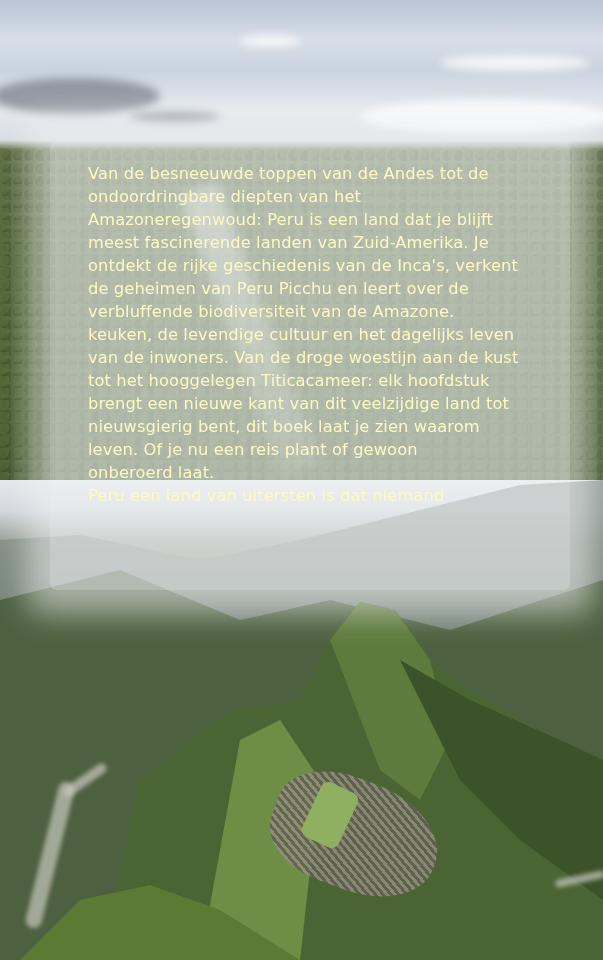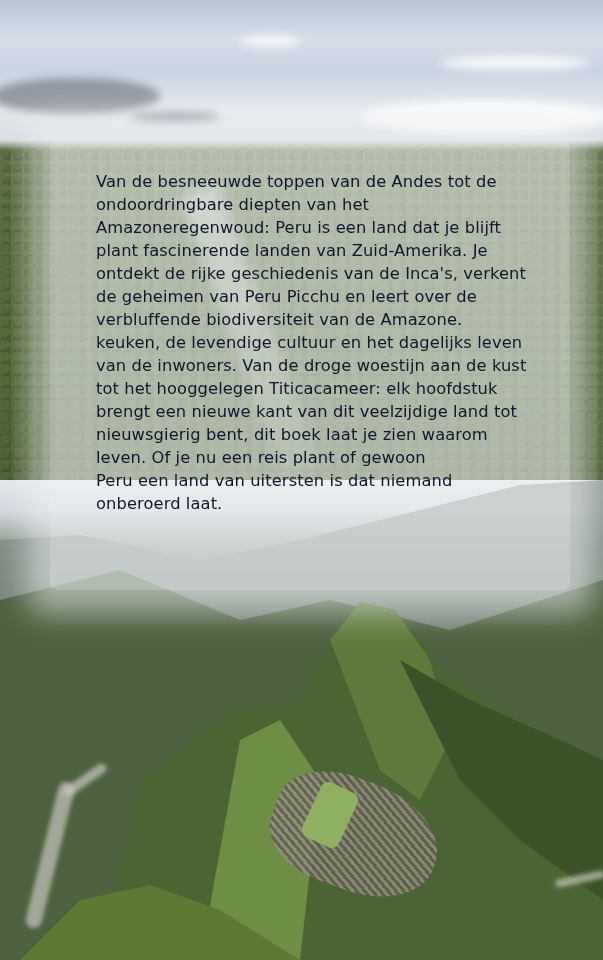--- a/index.html
+++ b/index.html
@@ -34,23 +34,23 @@
       #8a8a76;
     border-radius: 40% 50% 45% 40%; transform: rotate(20deg); opacity: 0.85; }
   #photo-bottom .lawn { position: absolute; left: 310px; top: 305px; width: 40px; height: 60px; background: #8fb060; border-radius: 8px; transform: rotate(25deg); }
 
   
   #overlay-panel { position: absolute; left: 50px; top: 140px; width: 520px; height: 450px;
     background: rgba(240,242,244,0.62);
     box-shadow: 0 0 30px 24px rgba(240,242,244,0.55);
     border-radius: 6px; }
 
-  #blurb { position: absolute; left: 84px; top: 158px; width: 470px; margin: 12px;
+  #blurb { position: absolute; left: 84px; top: 158px; width: 470px; margin: 4px;
     font-family: "DejaVu Sans", sans-serif; font-size: 16.3px; line-height: 23px;
-    color: #0f172a; letter-spacing: 0.1px; }
+    color: #fef9c3; letter-spacing: 0.1px; }
   #blurb .line { display: block; white-space: nowrap; }
 </style>
 </head>
 <body>
 
 <div class="layer" id="photo-top">
   <div class="cloud dark" style="left:-10px;top:78px;width:170px;height:36px;"></div>
   <div class="cloud dark" style="left:130px;top:112px;width:90px;height:10px;"></div>
   <div class="cloud" style="left:360px;top:100px;width:250px;height:34px;"></div>
   <div class="cloud" style="left:440px;top:55px;width:150px;height:16px;"></div>
@@ -75,25 +75,25 @@
   <div class="ruins"></div>
   <div class="lawn"></div>
 </div>
 
 <div id="overlay-panel"></div>
 
 <p id="blurb">
   <span class="line">Van de besneeuwde toppen van de Andes tot de</span>
   <span class="line">ondoordringbare diepten van het</span>
   <span class="line">Amazoneregenwoud: Peru is een land dat je blijft</span>
-  <span class="line">plant fascinerende landen van Zuid-Amerika. Je</span>
+  <span class="line">meest fascinerende landen van Zuid-Amerika. Je</span>
   <span class="line">ontdekt de rijke geschiedenis van de Inca's, verkent</span>
   <span class="line">de geheimen van Peru Picchu en leert over de</span>
   <span class="line">verbluffende biodiversiteit van de Amazone.</span>
   <span class="line">keuken, de levendige cultuur en het dagelijks leven</span>
   <span class="line">van de inwoners. Van de droge woestijn aan de kust</span>
   <span class="line">tot het hooggelegen Titicacameer: elk hoofdstuk</span>
   <span class="line">brengt een nieuwe kant van dit veelzijdige land tot</span>
   <span class="line">nieuwsgierig bent, dit boek laat je zien waarom</span>
   <span class="line">leven. Of je nu een reis plant of gewoon</span>
+  <span class="line">onberoerd laat.</span>
   <span class="line">Peru een land van uitersten is dat niemand</span>
-  <span class="line">onberoerd laat.</span>
 </p>
 
 </body></html>

